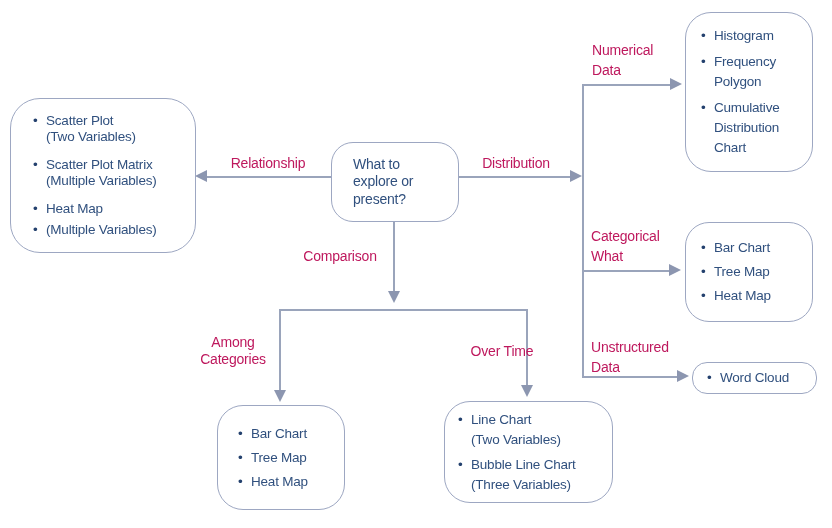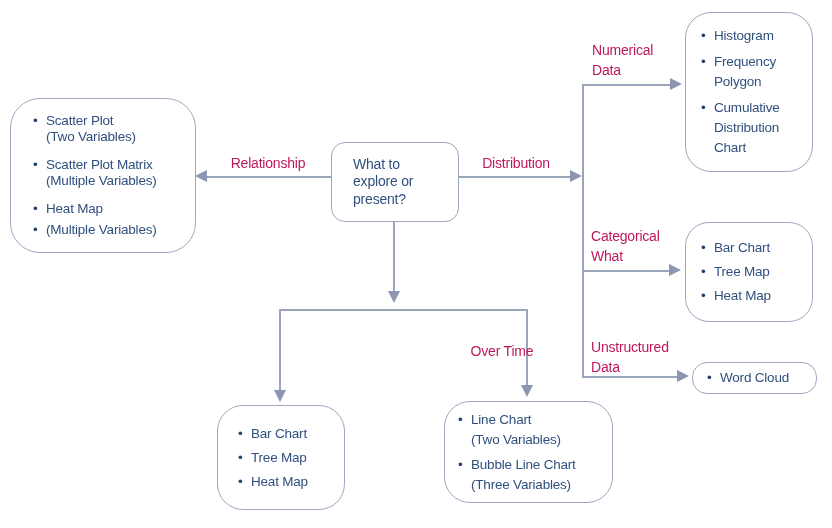--- a/index.html
+++ b/index.html
@@ -36,21 +36,21 @@
   .rhythm-tight li { line-height:16px; }
   .rhythm-tight li + li { margin-top:12px; }
   .rhythm-tight li:nth-child(4) { margin-top:5px; }
   .rhythm-small li { line-height:20px; }
   .rhythm-small li + li { margin-top:4px; }
   .rhythm-time li + li { margin-top:5px; }
 
   
   .center-node {
     position:absolute;
-    border:1.6px solid #9da7c2; border-radius:14px;
+    border:1.6px solid #9da7c2; border-radius:22px;
     display:flex; align-items:center;
     font-size:14px; line-height:17.5px; color:#30507e;
   }
 
   
   .hline, .vline { position:absolute; background:#9aa4bb; }
   .hline { height:1.6px; }
   .vline { width:1.6px; }
 
   
@@ -134,25 +134,28 @@
 Data</div>
 
   <div class="box" style="left:692px; top:362px; width:125px; height:32px; border-radius:15px; padding-left:14px; padding-right:4px;">
     <ul class="items">
       <li><span class="bullet">•</span><span>Word Cloud</span></li>
     </ul>
   </div>
 
   <div class="vline" style="left:393px; top:222px; height:69px;"></div>
   <div class="arrow down" style="left:388px; top:291px;"></div>
+  <div class="edge-label center" style="left:284px; top:246px; width:112px;">Comparison</div>
 
   <div class="hline" style="left:279px; top:309px; width:249px;"></div>
 
   <div class="vline" style="left:279px; top:309px; height:81px;"></div>
   <div class="arrow down" style="left:274px; top:390px;"></div>
+  <div class="edge-label center lh17 pre" style="left:187px; top:334px; width:92px;">Among
+Categories</div>
 
   <div class="box" style="left:217px; top:405px; width:128px; height:105px; border-radius:26px; padding-left:20px; padding-right:4px;">
     <ul class="items rhythm-small">
       <li><span class="bullet">•</span><span>Bar Chart</span></li>
       <li><span class="bullet">•</span><span>Tree Map</span></li>
       <li><span class="bullet">•</span><span>Heat Map</span></li>
     </ul>
   </div>
 
   <div class="vline" style="left:526px; top:309px; height:76px;"></div>

